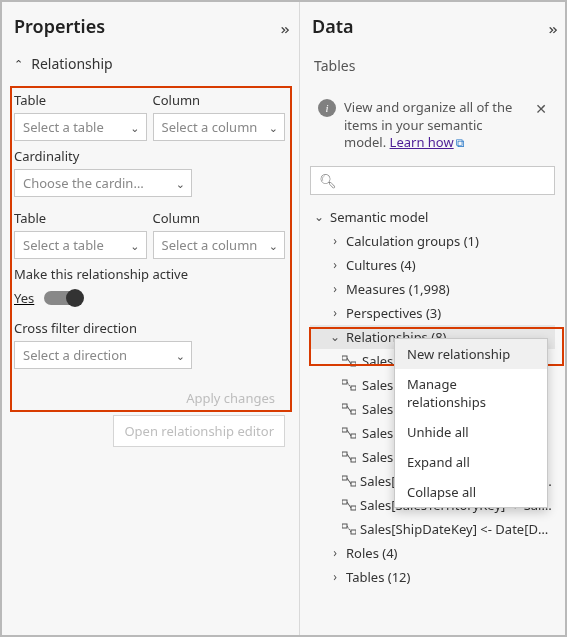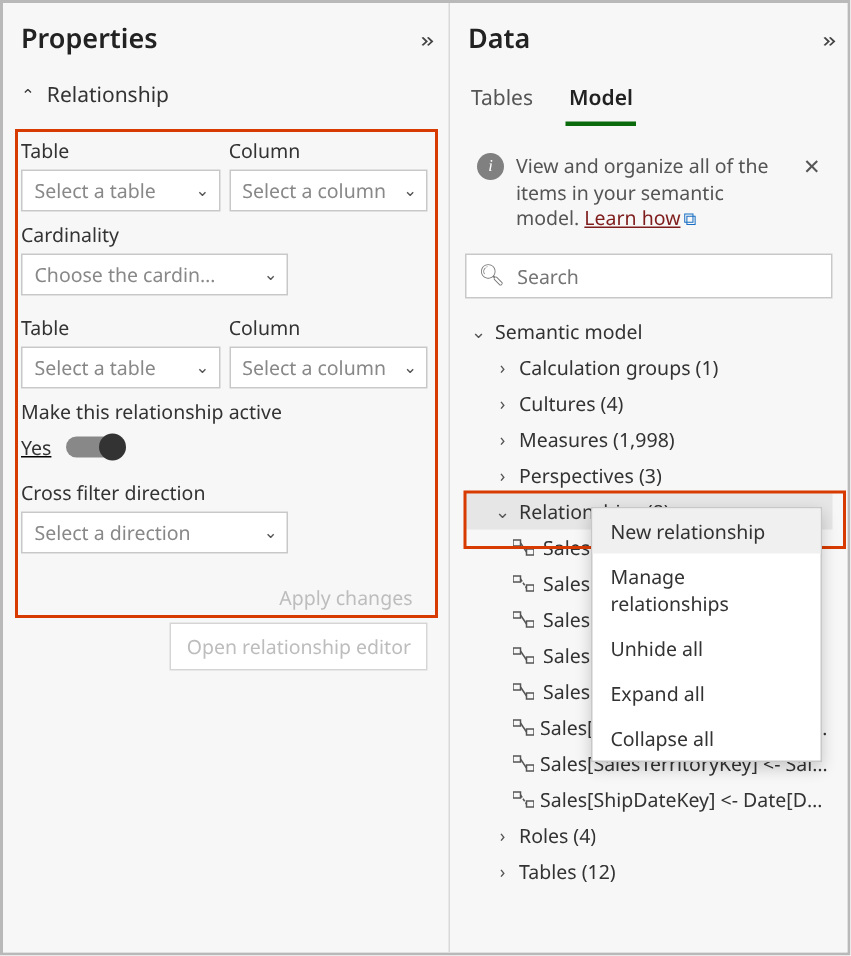--- a/index.html
+++ b/index.html
@@ -7,21 +7,21 @@
   .shell {
     width:567px; height:637px; border:2px solid #b9b9b9; background:#f7f7f7;
     display:flex; position:relative; overflow:hidden;
   }
   
   .pane { display:flex; flex-direction:column; padding:8px 10px 10px 10px; }
   .properties { width:298px; border-right:1px solid #d9d9d9; background:#f7f7f7; padding-right:12px; }
   .data { flex:1; background:#f7f7f7; min-width:0; }
 
   .pane-header {
-    display:flex; align-items:center; justify-content:space-between;
+    display:flex; align-items:flex-end; justify-content:space-between;
     padding:4px 2px 10px 2px;
   }
   .pane-title { font-size:18px; font-weight:600; color:#222; }
   .chevron-double { font-size:14px; color:#444; letter-spacing:-3px; transform:scaleX(1.3); cursor:default; }
 
   
   .section-header {
     display:flex; align-items:center; gap:8px; padding:6px 0 10px 2px; color:#333;
   }
   .section-header .caret { font-size:11px; }
@@ -73,21 +73,21 @@
   .tab.active { color:#222; font-weight:600; border-bottom:3px solid #0b6a0b; }
 
   .info-box {
     display:flex; align-items:flex-start; gap:8px; padding:8px; color:#555; font-size:13px;
   }
   .info-icon {
     width:18px; height:18px; border-radius:50%; background:#808080; color:#fff;
     display:flex; align-items:center; justify-content:center; font-size:11px; font-style:italic; font-family:Georgia,serif; flex:0 0 18px;
   }
   .info-text { flex:1; line-height:1.35; }
-  .info-text a { color:#7f1d1d; text-decoration:underline; }
+  .info-text a { color:#4c1d95; text-decoration:underline; }
   .ext-icon { display:inline-block; font-size:12px; color:#1a6fc4; margin-left:2px; }
   .info-close { color:#555; font-size:14px; flex:0 0 auto; margin-left:2px; }
 
   .search-bar {
     display:flex; align-items:center; gap:6px; border:1px solid #c8c8c8; background:#fff;
     padding:4px 8px; margin:6px 0 10px 0;
   }
   .search-bar .mag { color:#777; font-size:14px; }
   .search-bar input {
     border:none; outline:none; flex:1; font-size:13px; color:#333; background:transparent;
@@ -193,34 +193,32 @@
   </div>
 
   <div class="pane data">
     <div class="pane-header">
       <span class="pane-title">Data</span>
       <span class="chevron-double">»</span>
     </div>
 
     <div class="tabs">
       <div class="tab">Tables</div>
-      <div class="tab active">Model</div>
     </div>
 
     <div class="info-box">
       <span class="info-icon">i</span>
       <span class="info-text">
         <span>View and organize all of the items in your semantic model. </span><a>Learn how</a><span class="ext-icon">⧉</span>
       </span>
       <span class="info-close">✕</span>
     </div>
 
     <div class="search-bar">
       <span class="mag">🔍︎</span>
-      <input type="text" placeholder="Search" style="">
     </div>
 
     <div class="tree">
       <div class="tree-row">
         <span class="tw">⌄</span>
         <span class="tree-label">Semantic model</span>
       </div>
       <div class="tree-row ind1">
         <span class="tw">›</span>
         <span class="tree-label">Calculation groups (1)</span>

